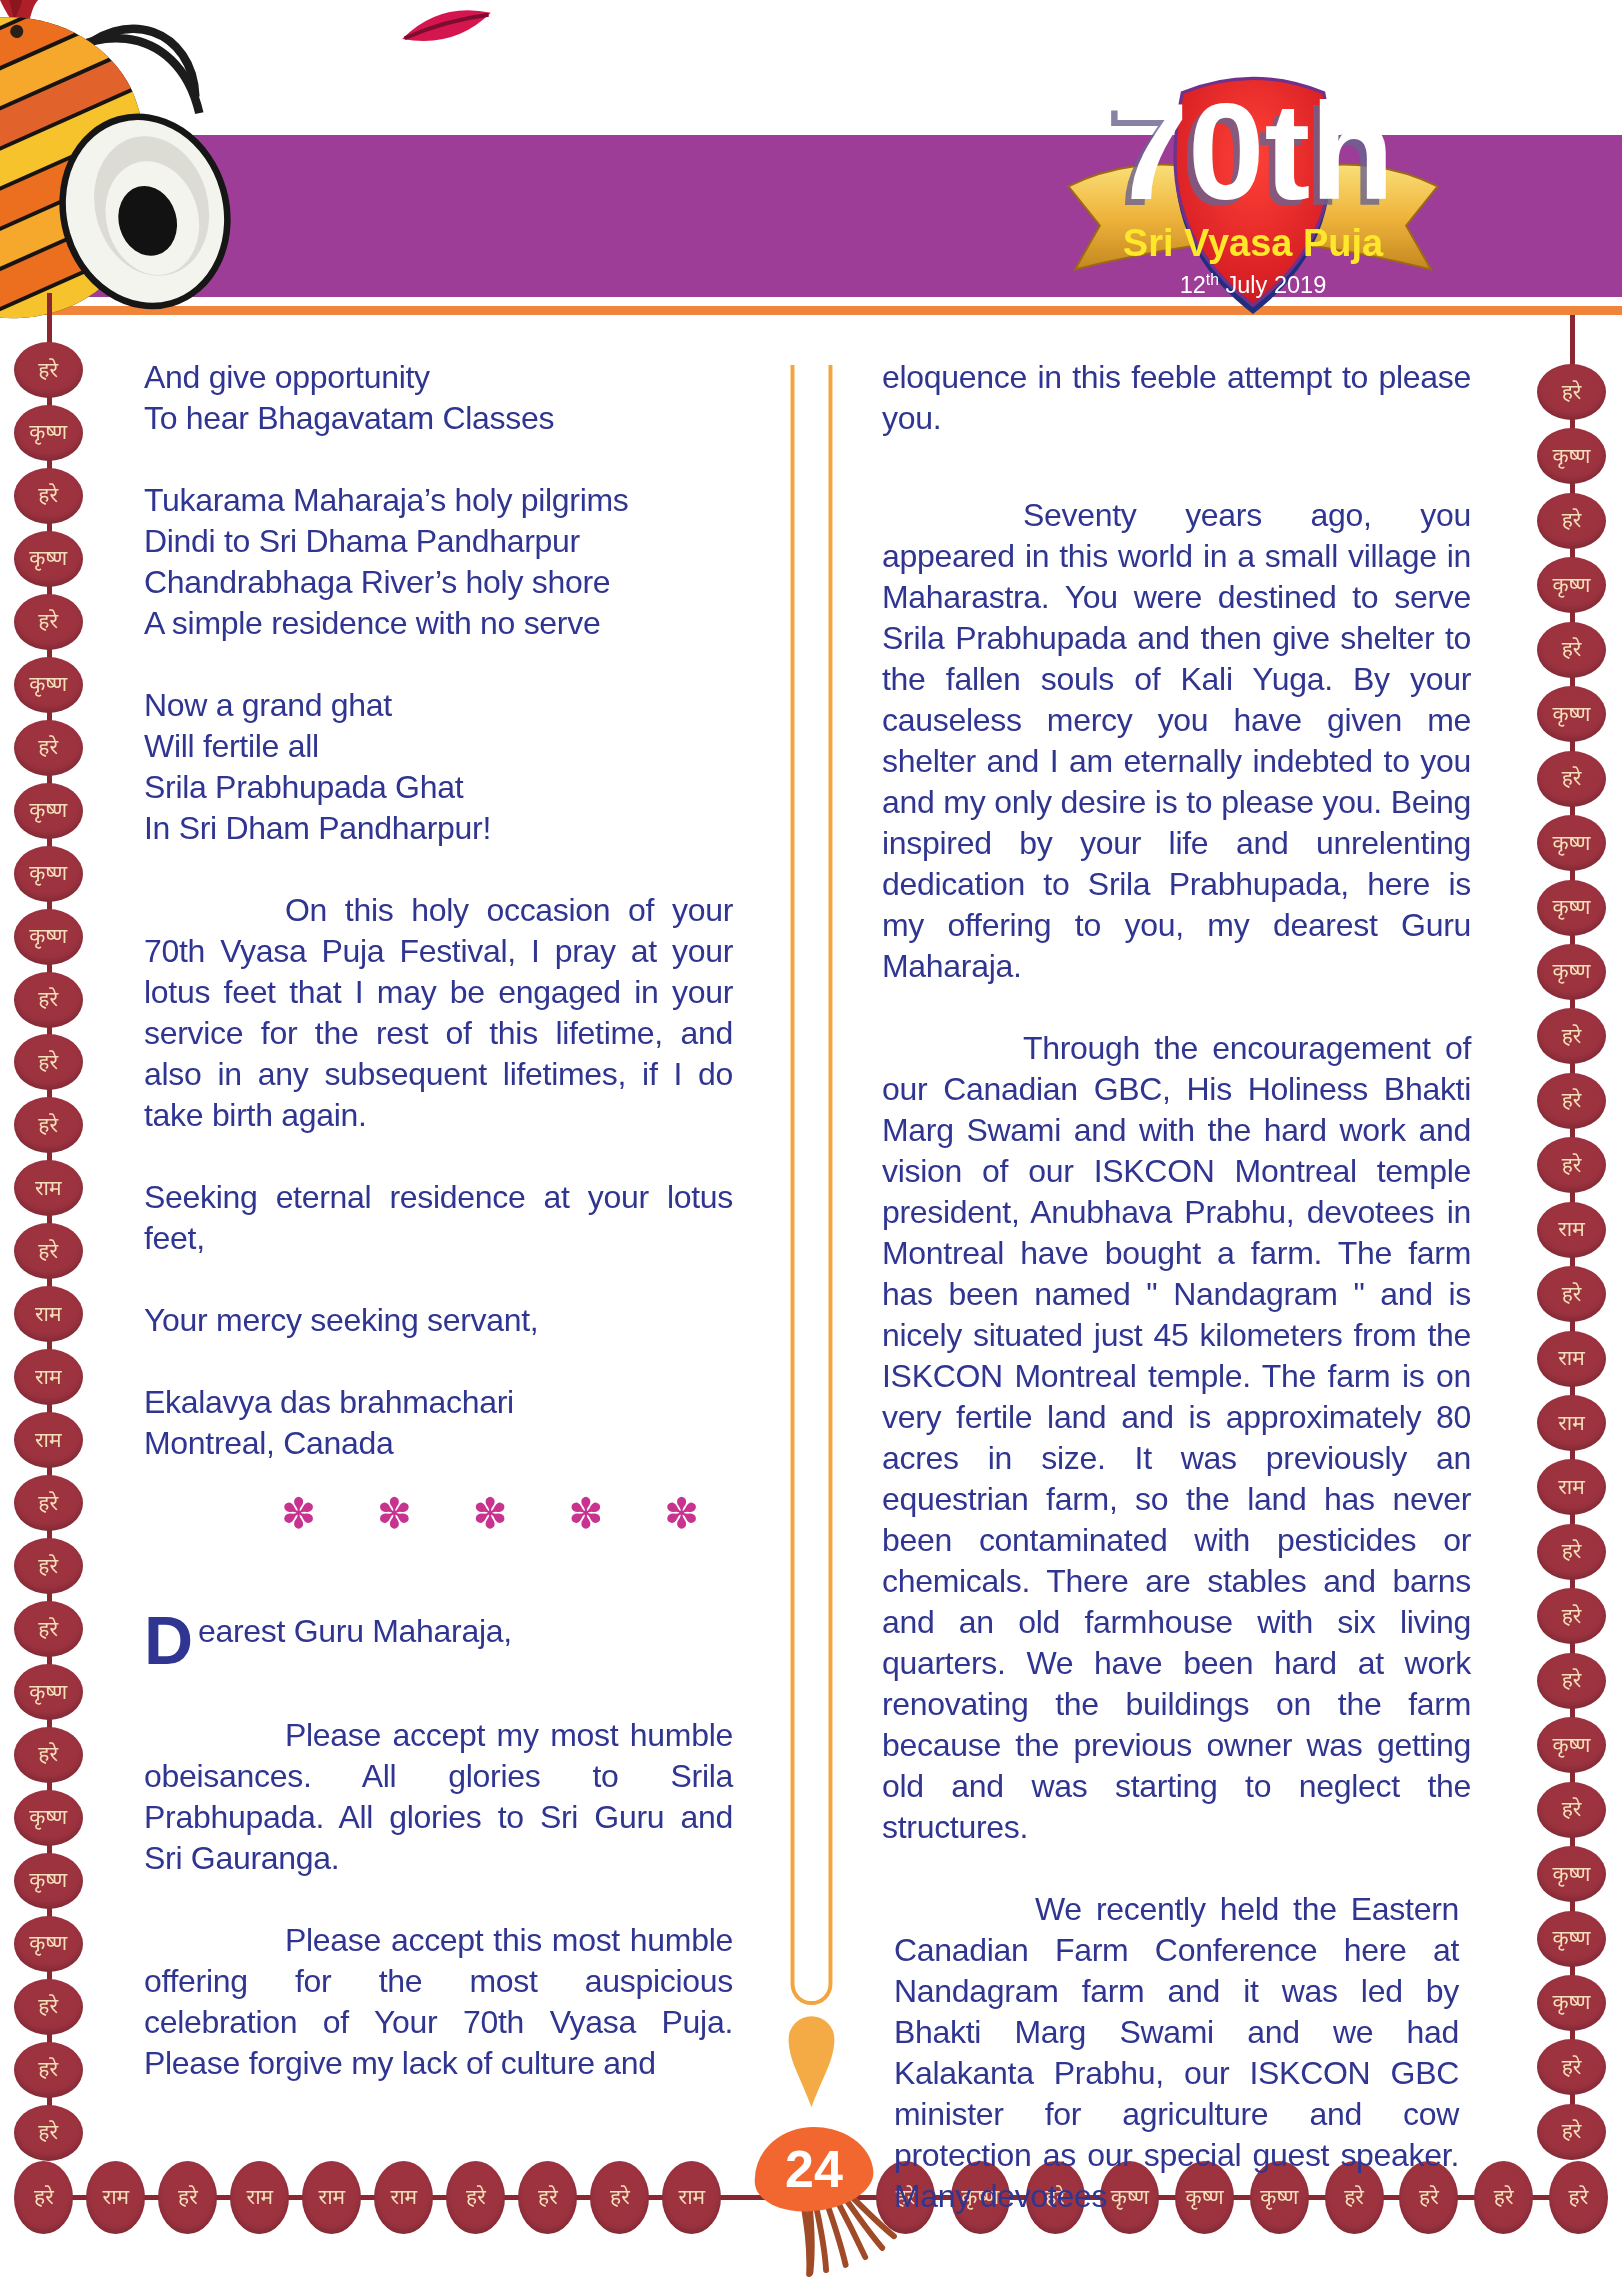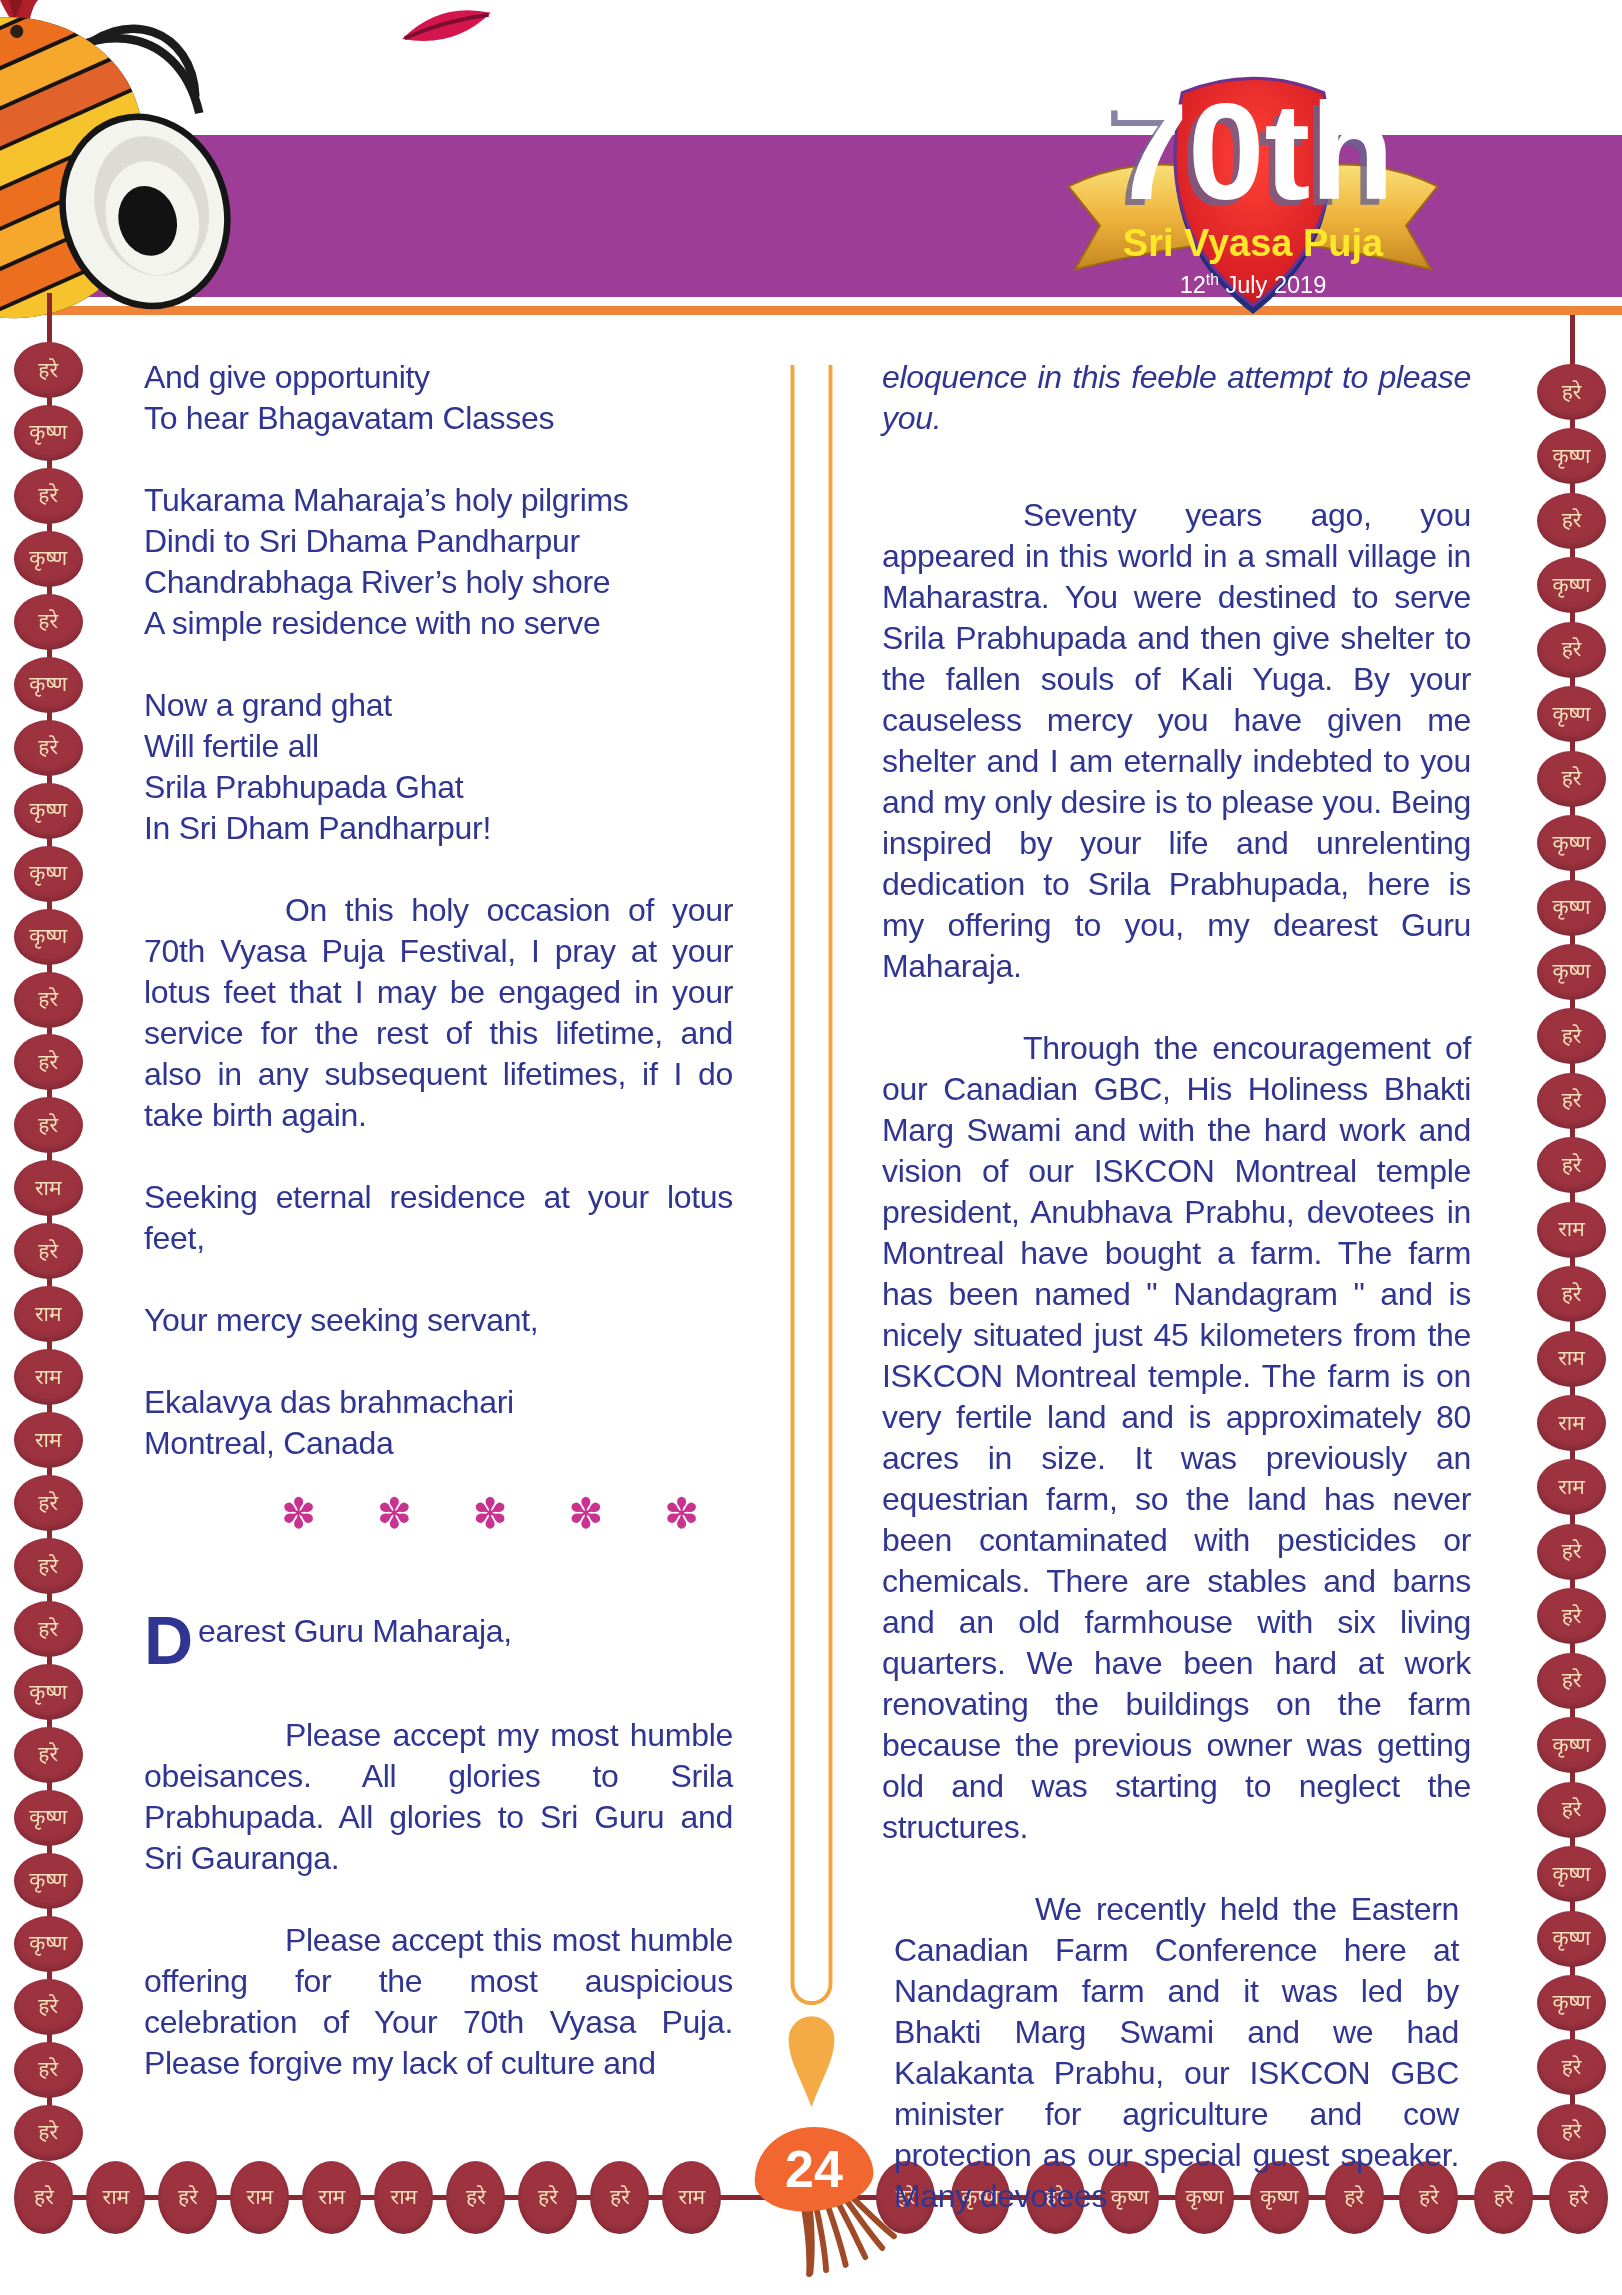--- a/index.html
+++ b/index.html
@@ -34,21 +34,21 @@
   .badge24 span{color:#ffffff;font-size:52px;font-weight:bold;transform:rotate(4deg);}
   .tassel{position:absolute;left:783px;top:2197px;width:124px;height:85px;z-index:2;}
   
   .divider{position:absolute;left:772px;top:361px;width:79px;height:1754px;}
   
   .col{position:absolute;top:357px;color:#2f3590;font-size:32px;line-height:41px;letter-spacing:-0.3px;}
   .col-left{left:144px;width:589px;}
   .col-right{left:882px;width:589px;}
   .poem div{white-space:nowrap;}
   .mb{margin-bottom:41px;}
-  .mb2{margin-bottom:56px;font-style:italic;}
+  .mb2{margin-bottom:56px;}
   .para{text-align:justify;text-indent:141px;}
   .para.noindent{text-indent:0;}
   .flowers{color:#c8338f;font-family:"DejaVu Sans",sans-serif;font-size:42px;letter-spacing:23.6px;
            margin:29px 0 77px 137px;}
   .salutation{height:73px;margin-bottom:31px;}
   .dropcap{float:left;font-weight:bold;font-size:68px;line-height:56px;margin:1.3px 5.2px 0 0;}
 </style>
 </head>
 <body>
 

